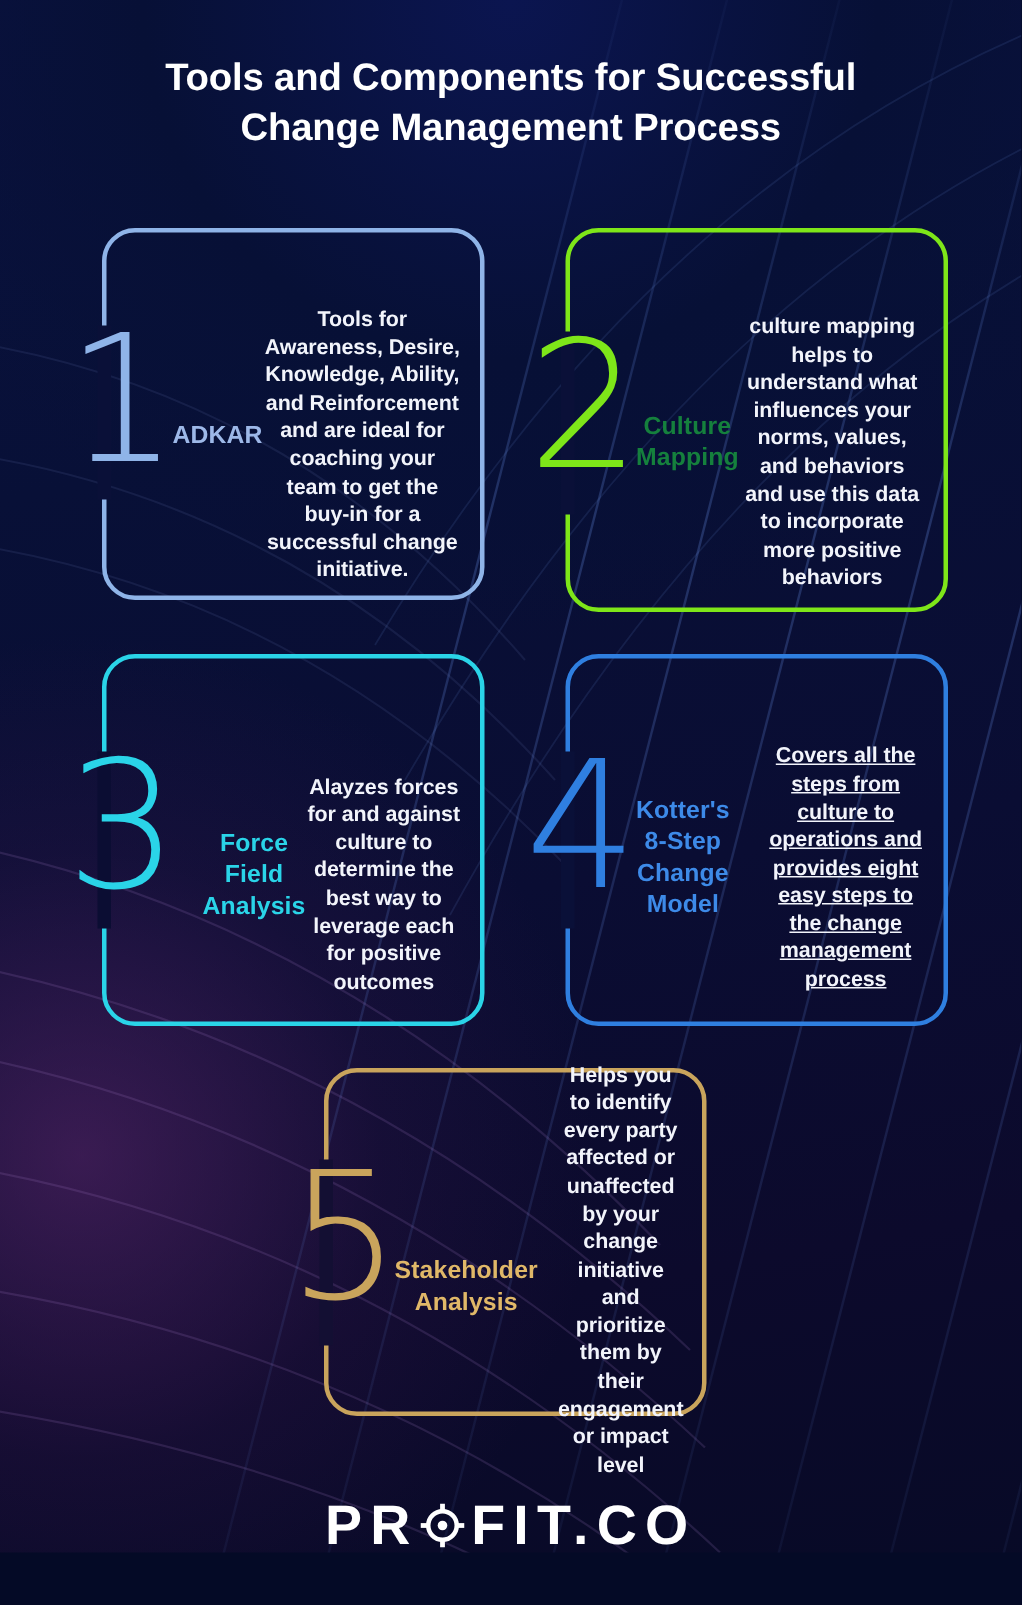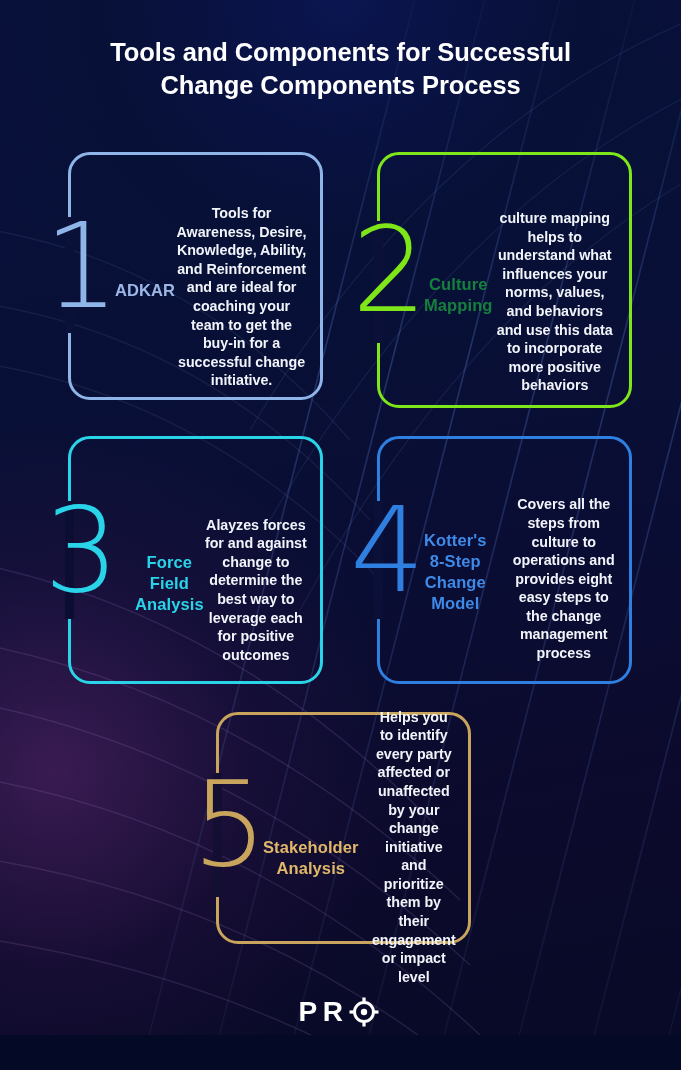--- a/index.html
+++ b/index.html
@@ -115,21 +115,21 @@
     position: absolute;
     left: 0; right: 0;
     top: 996px;
     display: flex;
     align-items: center;
     justify-content: center;
     gap: 1px;
   }
   #logo .logo-text {
     color: #ffffff;
-    font-size: 28px;
+    font-size: 37px;
     font-weight: bold;
     letter-spacing: 5.5px;
     text-align: center;
   }
   #logo .logo-mark { display:block; }
 </style>
 </head>
 <body>
 
 <div id="bg-root">
@@ -176,21 +176,21 @@
     </g>
   </svg>
 
   <div class="bg-bottom-band"></div>
 </div>
 
 <div id="page">
 
   <div id="title-block">
     <div class="tline">Tools and Components for Successful</div>
-    <div class="tline">Change Components Process</div>
+    <div class="tline">Change Management Process</div>
   </div>
 
   <div class="card" style="left:68px; top:152px; width:255px; height:248px; border-color:#8fb4e8;">
     <div class="gap-mask" style="top:62px; height:116px; background:#0a1038;"></div>
     <div class="numeral" style="left:-27px; top:52px; color:#8fb4e8;">1</div>
     <div class="card-inner" style="padding-top:28px;">
       <div class="card-heading" style="color:#9db8e8;">ADKAR</div>
       <div class="card-body" style="margin-top:14px;">Tools for Awareness, Desire, Knowledge, Ability, and Reinforcement and are ideal for coaching your team to get the buy-in for a successful change initiative.</div>
     </div>
   </div>
@@ -202,30 +202,30 @@
       <div class="card-heading" style="color:#15803d;">Culture Mapping</div>
       <div class="card-body" style="margin-top:14px;">culture mapping helps to understand what influences your norms, values, and behaviors and use this data to incorporate more positive behaviors</div>
     </div>
   </div>
 
   <div class="card" style="left:68px; top:436px; width:255px; height:248px; border-color:#2ad4e8;">
     <div class="gap-mask" style="top:62px; height:118px; background:#0b0d33;"></div>
     <div class="numeral" style="left:-27px; top:52px; color:#2ad4e8;">3</div>
     <div class="card-inner" style="padding-top:46px;">
       <div class="card-heading" style="color:#2ad4e8;padding-left:20px;">Force Field Analysis</div>
-      <div class="card-body" style="margin-top:14px;">Alayzes forces for and against change to determine the best way to leverage each for positive outcomes</div>
+      <div class="card-body" style="margin-top:14px;">Alayzes forces for and against culture to determine the best way to leverage each for positive outcomes</div>
     </div>
   </div>
 
   <div class="card" style="left:377px; top:436px; width:255px; height:248px; border-color:#2f7fe0;">
     <div class="gap-mask" style="top:62px; height:118px; background:#0a1038;"></div>
     <div class="numeral" style="left:-30px; top:52px; color:#2f7fe0;">4</div>
     <div class="card-inner" style="padding-top:24px;gap:24px;">
       <div class="card-heading" style="color:#3d8ae8;">Kotter's 8-Step Change Model</div>
-      <div class="card-body" style="margin-top:14px;">Covers all the steps from culture to operations and provides eight easy steps to the change management process</div>
+      <div class="card-body" style="margin-top:14px;text-decoration:underline;">Covers all the steps from culture to operations and provides eight easy steps to the change management process</div>
     </div>
   </div>
 
   <div class="card" style="left:216px; top:712px; width:255px; height:232px; border-color:#c9a45c;">
     <div class="gap-mask" style="top:58px; height:124px; background:#130f33;"></div>
     <div class="numeral" style="left:-27px; top:50px; color:#c9a45c;">5</div>
     <div class="card-inner" style="padding-top:24px;">
       <div class="card-heading" style="color:#e0b868;margin-top:36px;">Stakeholder Analysis</div>
       <div class="card-body" style="margin-top:14px;margin-left:13px;">Helps you to identify every party affected or unaffected by your change initiative and prioritize them by their engagement or impact level</div>
     </div>
@@ -234,15 +234,16 @@
   <div id="logo">
     <span class="logo-text">PR</span>
     <svg class="logo-mark" width="30" height="30" viewBox="0 0 30 30" style="margin:0 3px 0 0;">
       <circle cx="15" cy="15" r="9.5" fill="none" stroke="#ffffff" stroke-width="3"></circle>
       <circle cx="15" cy="15" r="3.2" fill="#ffffff"></circle>
       <rect x="13.4" y="0.5" width="3.2" height="4.2" fill="#ffffff"></rect>
       <rect x="13.4" y="25.3" width="3.2" height="4.2" fill="#ffffff"></rect>
       <rect x="0.5" y="13.4" width="4.2" height="3.2" fill="#ffffff"></rect>
       <rect x="25.3" y="13.4" width="4.2" height="3.2" fill="#ffffff"></rect>
     </svg>
+    <span class="logo-text">FIT.CO</span>
   </div>
 
 </div>
 
 </body></html>

